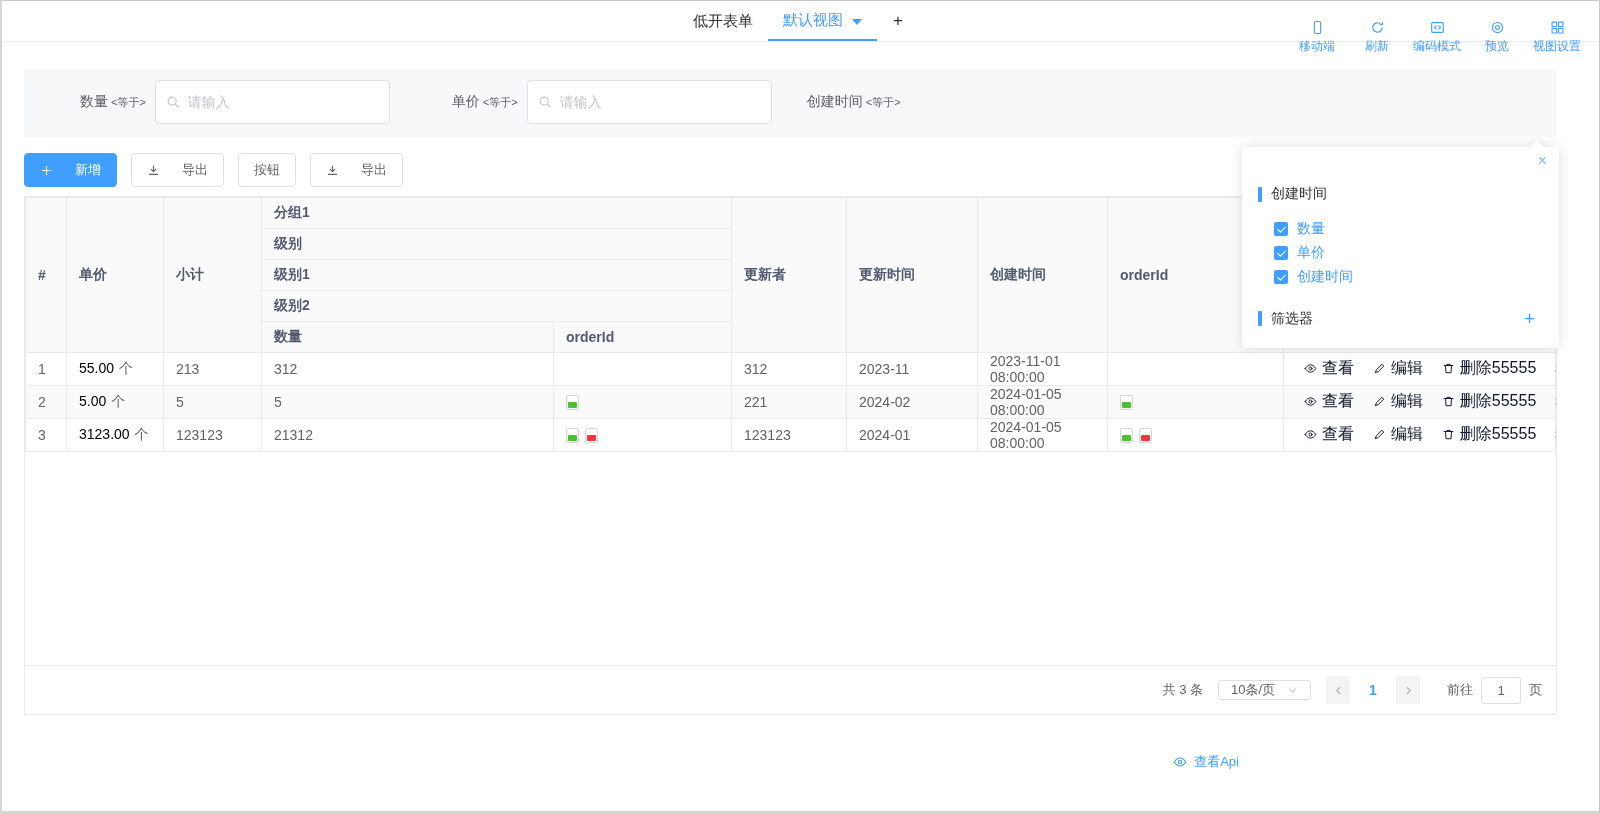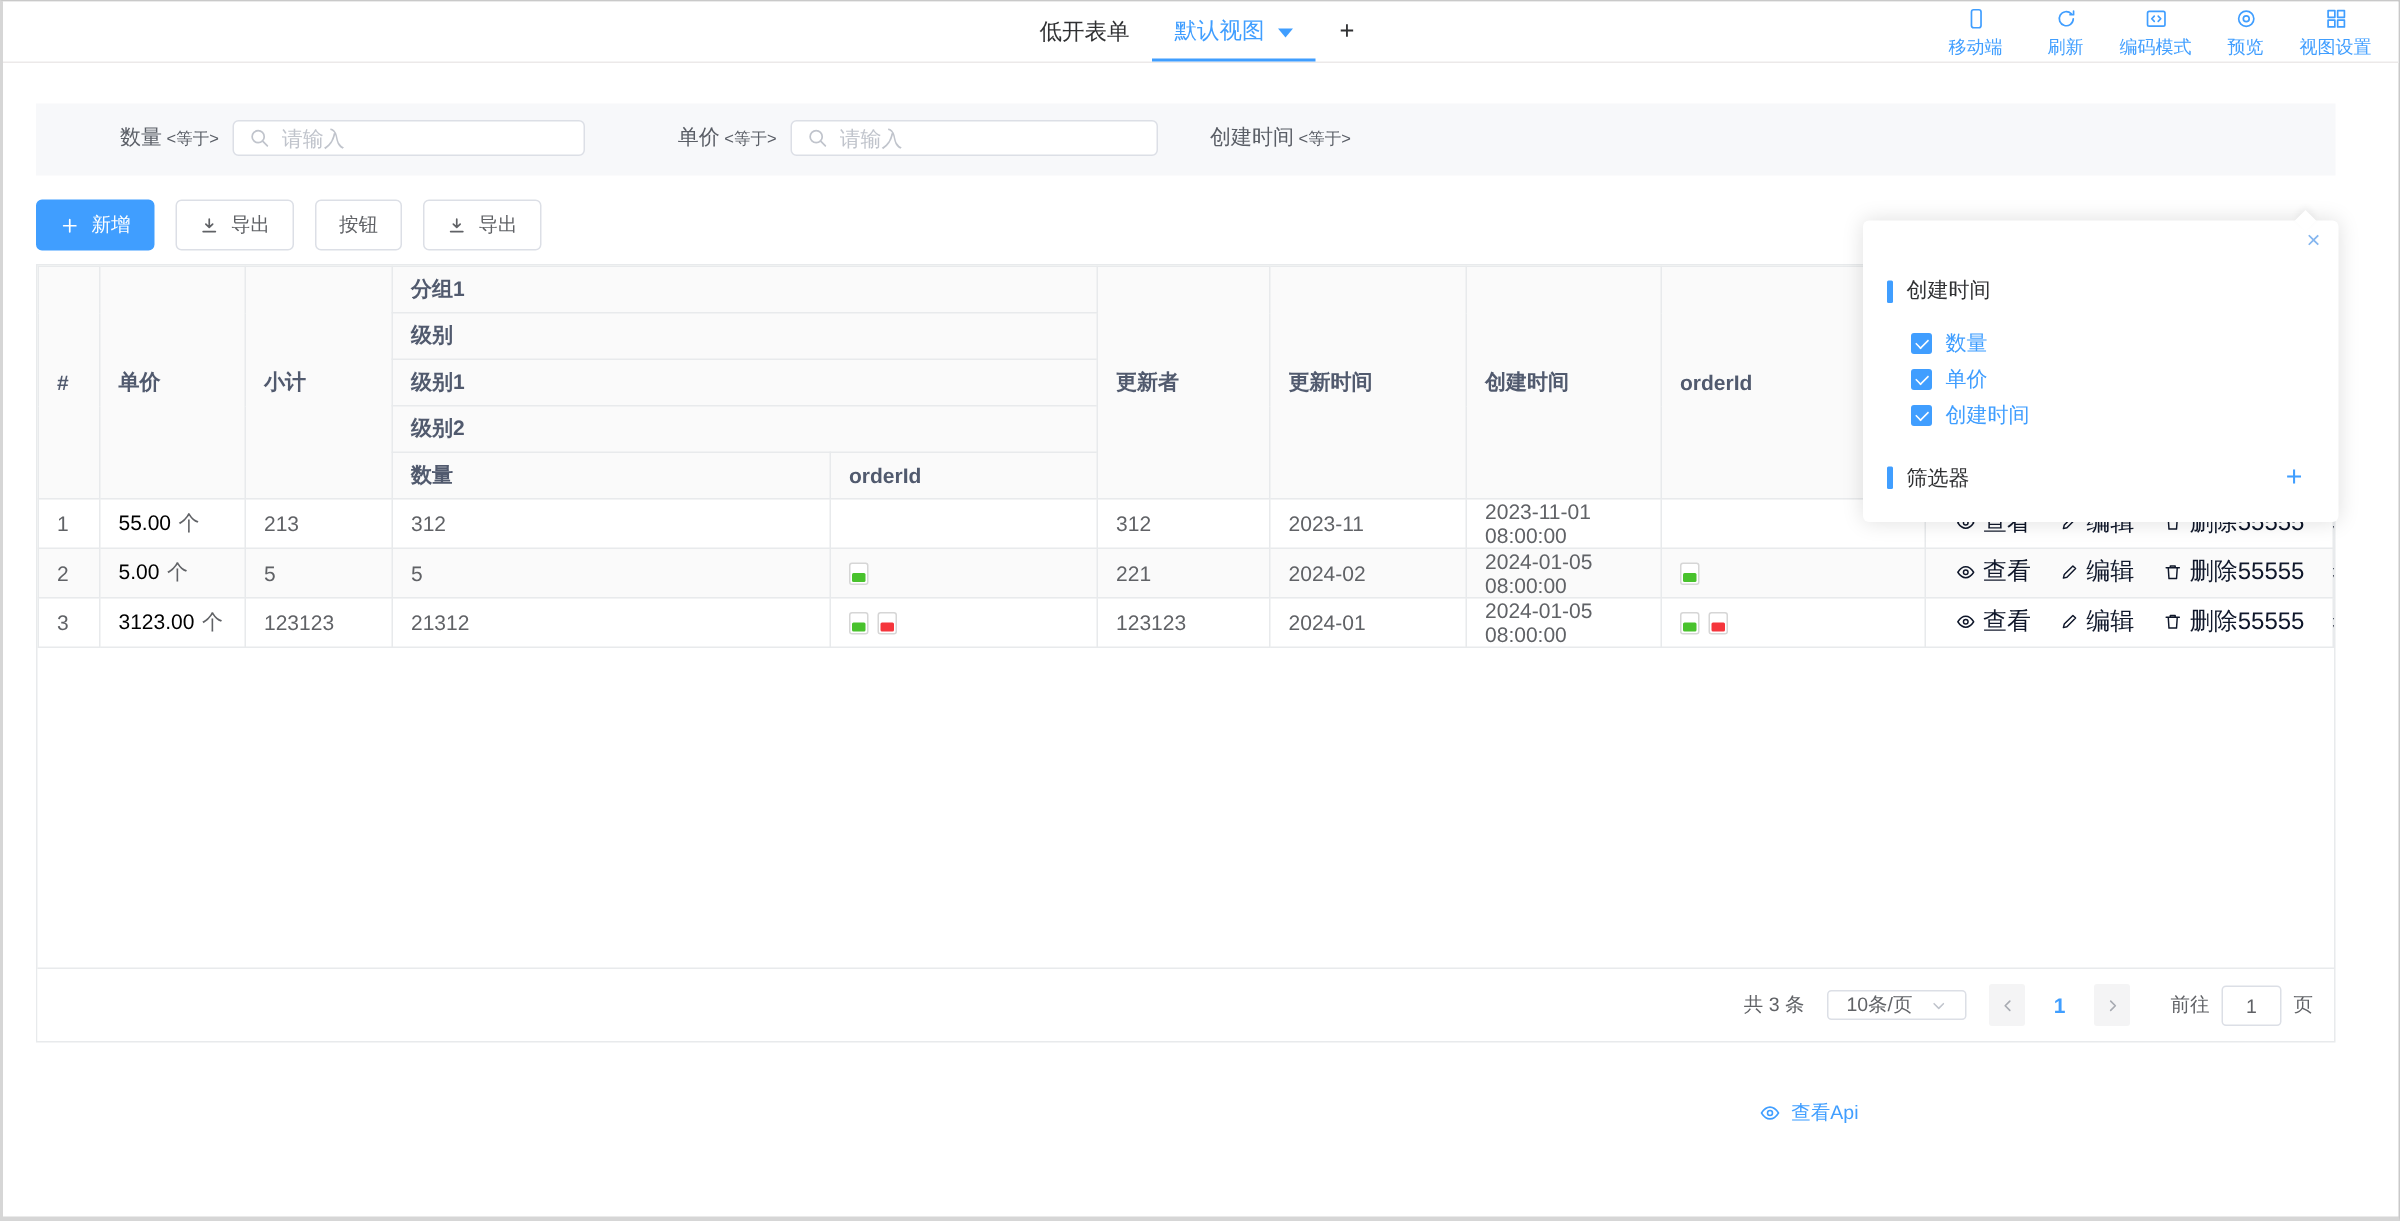--- a/index.html
+++ b/index.html
@@ -11,43 +11,43 @@
   }
   svg { display:block; }
 
   
   .topbar { height:41px; border-bottom:1px solid #ece9e9; display:flex; align-items:center; justify-content:center; position:relative; background:#fff; }
   .tabs { display:flex; align-items:center; height:100%; margin-left:-20px; }
   .tab { height:100%; display:flex; align-items:center; padding:0 15px; font-size:15px; color:#303133; cursor:pointer; }
   .tab.active { color:#409EFF; border-bottom:2px solid #409EFF; }
   .caret-down { width:0; height:0; border-left:5px solid transparent; border-right:5px solid transparent; border-top:6px solid #409EFF; margin-left:9px; margin-top:3px; }
   .newtab { font-size:17px; color:#303133; margin-left:16px; cursor:pointer; }
-  .top-tools { position:absolute; right:14px; top:2px; display:flex; gap:4px;font-family:Liberation Serif, serif; }
+  .top-tools { position:absolute; right:14px; top:17px; display:flex; gap:4px;font-family:Liberation Serif, serif; }
   .tool { min-width:56px; display:flex; flex-direction:column; align-items:center; gap:3px; color:#409EFF; font-size:12px; cursor:pointer; padding:2px 4px; }
   .tool svg { width:15px; height:15px; stroke:currentColor; fill:none; stroke-width:1.2; stroke-linecap:round; stroke-linejoin:round; }
 
   
   .search-panel { margin:27px 42px 0 22px; background:#f7f8fa; padding:11px 14px 13px; }
   .search-row { display:flex; align-items:center; }
   .sf { display:flex; align-items:center; }
   .sf .lbl { font-size:14px; color:#5a5e66; white-space:nowrap; }
   .sf .op  { font-size:11px; color:#5a5e66; margin:1px 9px 0 3px; white-space:nowrap; }
-  .inp { position:relative; background:#fff; border:1px solid #dcdfe6; border-radius:4px; height:24px; display:flex; align-items:center; }
+  .inp { position:relative; background:#fff; border:1px solid #dcdfe6; border-radius:4px; height:44px; display:flex; align-items:center; }
   .inp svg { position:absolute; left:10px; width:14px; height:14px; stroke:#c0c4cc; fill:none; stroke-width:1.3; stroke-linecap:round; }
   .inp input { border:none; outline:none; background:transparent; width:100%; height:100%; padding-left:32px; font-size:14px; color:#606266; font-family:inherit; }
   .inp input::placeholder { color:#c0c4cc; }
   .search-actions { display:flex; justify-content:flex-end; align-items:center; margin-top:10px; }
   .btn { font-size:13px; border-radius:3px; padding:6px 15px; cursor:pointer; border:1px solid #dcdfe6; background:#fff; color:#606266; font-family:inherit; }
   .btn-primary { background:#409EFF; border-color:#409EFF; color:#fff; margin-left:14px; }
   .funnel-btn { margin-left:11px; cursor:pointer; }
   .funnel-btn svg { width:17px; height:17px; stroke:#303133; fill:none; stroke-width:1.3; stroke-linejoin:round; }
 
   
   .toolbar { margin:16px 42px 9px 22px; display:flex; gap:14px; align-items:center; }
-  .tb-btn { display:inline-flex; align-items:center; gap:8px; font-size:13px; padding:7px 15px; border:1px solid #dcdfe6; border-radius:4px; background:#fff; color:#606266; cursor:pointer; font-family:inherit; }
+  .tb-btn { display:inline-flex; align-items:center; gap:22px; font-size:13px; padding:7px 15px; border:1px solid #dcdfe6; border-radius:4px; background:#fff; color:#606266; cursor:pointer; font-family:inherit; }
   .tb-btn svg { width:13px; height:13px; stroke:currentColor; fill:none; stroke-width:1.4; stroke-linecap:round; stroke-linejoin:round; }
   .tb-primary { background:#409EFF; color:#fff; border-color:#409EFF; }
 
   
   .grid { margin:0 42px 0 22px; border:1px solid #e8eaec; }
   .table-wrap { height:469px; border-bottom:1px solid #e8eaec; overflow:hidden; }
   table { width:100%; border-collapse:collapse; table-layout:fixed; }
   th, td { border:1px solid #e8eaec; padding:0 12px; }
   th { height:31px; font-size:14px; font-weight:bold; color:#515a6e; background:#fafafa; text-align:left; }
   td { height:33px; font-size:14px; color:#606266; }

